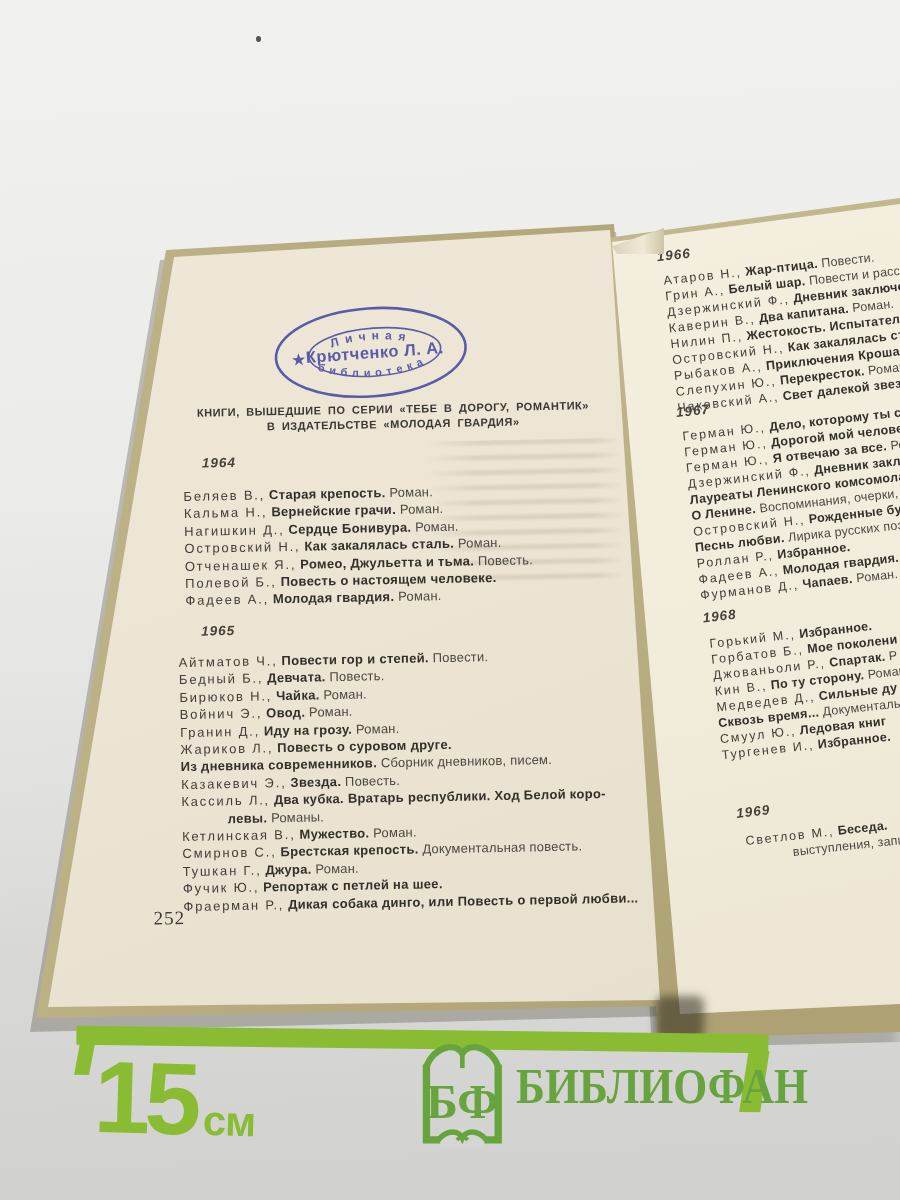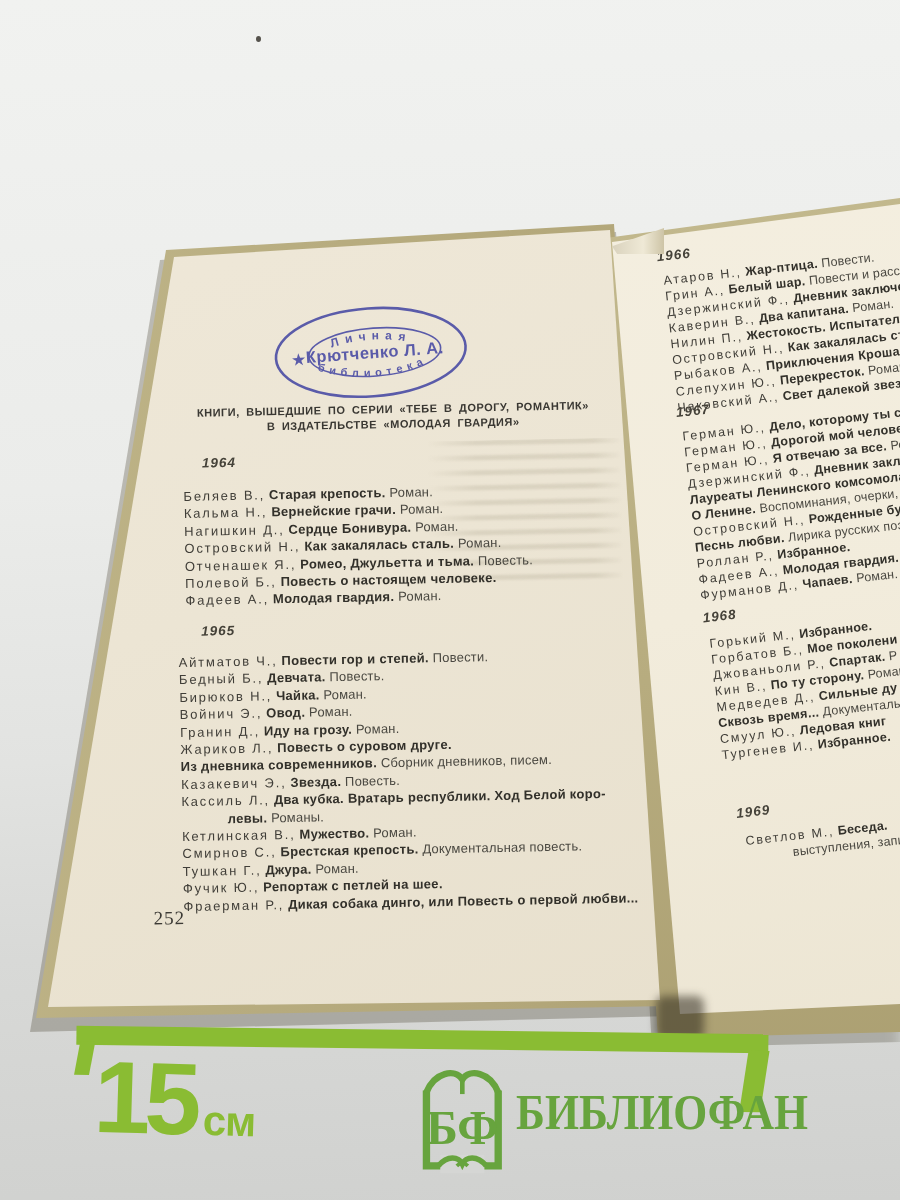--- a/index.html
+++ b/index.html
@@ -56,21 +56,21 @@
     -webkit-mask-image:linear-gradient(90deg,transparent,#000 25%,#000 85%,transparent);
             mask-image:linear-gradient(90deg,transparent,#000 25%,#000 85%,transparent);}
   
   .ruler{left:76px;top:1030px;width:692px;height:84px;transform:rotate(.7deg);}
   .ruler .bar{position:absolute;left:0;top:0;width:692px;height:19px;background:var(--ruler-green);}
   .ruler .tickL{position:absolute;left:1px;top:16px;width:15px;height:33px;background:var(--ruler-green);transform:skewX(-10deg);}
   .ruler .tickR{position:absolute;left:668px;top:16px;width:21px;height:62px;background:var(--ruler-green);transform:skewX(-8deg);}
   .ruler-label{left:94px;top:1048px;color:var(--ruler-green);transform:rotate(1.6deg);}
   .ruler-label .big{font-weight:700;font-size:102px;letter-spacing:-6px;line-height:1;}
   .ruler-label .unit{font-weight:700;font-size:42px;margin-left:8px;letter-spacing:-1px;}
-  .logo{left:420px;top:1062px;width:380px;height:125px;}
+  .logo{left:420px;top:1036px;width:380px;height:125px;}
   .logo-text{position:absolute;left:96px;top:22px;color:var(--logo-green);
     font-family:"Liberation Serif","DejaVu Serif",serif;font-weight:700;font-size:46px;
     letter-spacing:0px;transform:scale(.95,1.08);transform-origin:left top;}
   .speck{border-radius:50%;background:#55524c;}
 </style>
 </head>
 <body>
 
 <div class="abs speck" style="left:256px;top:36px;width:5px;height:6px;"></div>
 <div class="abs speck" style="left:626px;top:484px;width:4px;height:4px;opacity:.6;"></div>

